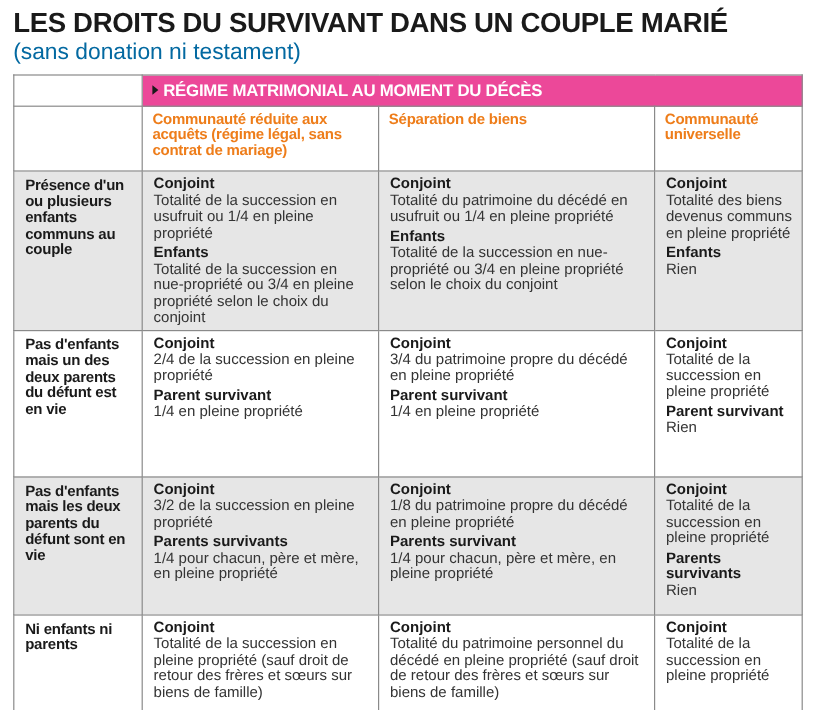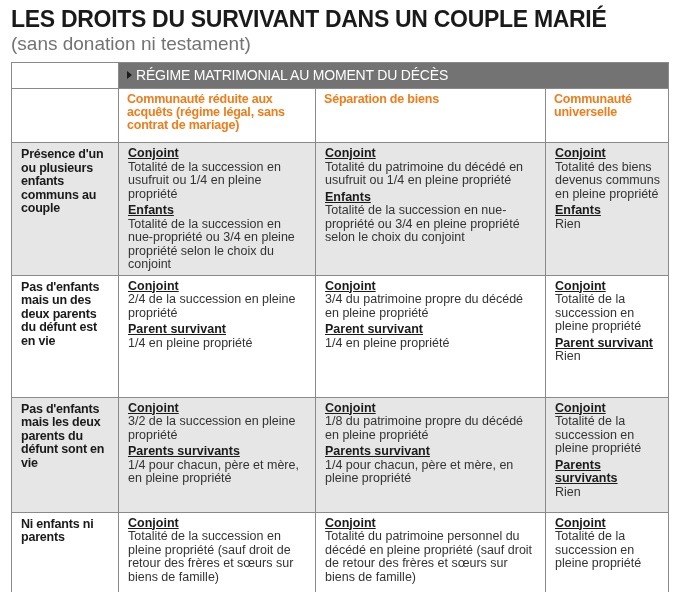--- a/index.html
+++ b/index.html
@@ -1,40 +1,40 @@
 <!DOCTYPE html>
 <html><head>
 <meta charset="utf-8">
 <style>
   html, body { margin: 0; padding: 0; background: #ffffff; }
   body { width: 680px; height: 592px; position: relative; overflow: hidden;
          font-family: "Liberation Sans", sans-serif; color: #1a1a1a; }
   .title { position: absolute; left: 11px; top: 6px; font-size: 23px; font-weight: bold;
            letter-spacing: -0.3px; color: #1a1a1a; white-space: nowrap; }
-  .subtitle { position: absolute; left: 11px; top: 33px; font-size: 19px; color: #737373;
+  .subtitle { position: absolute; left: 11px; top: 33px; font-size: 19px; color: #0369a1;
               white-space: nowrap; }
   table.grid { position: absolute; left: 11px; top: 62px; border-collapse: collapse;
                width: 657px; table-layout: fixed; }
   table.grid td { border: 1px solid #8a8a8a; vertical-align: top; padding: 0; }
   col.c1 { width: 107px; } col.c2 { width: 197px; } col.c3 { width: 230px; } col.c4 { width: 123px; }
-  .hdr-band { background: #737373; color: #ffffff; font-weight: normal; font-size: 14px;
+  .hdr-band { background: #ec4899; color: #ffffff; font-weight: bold; font-size: 14px;
               height: 25px; line-height: 25px; padding-left: 8px !important; white-space: nowrap;
               letter-spacing: -0.2px; }
   .hdr-band .arrow { display: inline-block; width: 0; height: 0; border-left: 5px solid #1a1a1a;
                      border-top: 4px solid transparent; border-bottom: 4px solid transparent;
                      margin-right: 4px; vertical-align: 1px; }
   .col-head { color: #ee7d1a; font-weight: bold; font-size: 12.5px; line-height: 13px;
               padding: 4px 7px 0 8px !important; height: 49px; letter-spacing: -0.2px; }
   tr.shaded td { background: #e6e6e6; }
   tr.plain td { background: #ffffff; }
   .rowlabel { font-weight: bold; font-size: 12.5px; line-height: 13.5px; padding: 5px 4px 0 9px !important;
               letter-spacing: -0.2px; }
   .cell { padding: 4px 6px 0 9px !important; font-size: 12.5px; line-height: 13.5px; }
   .entry { margin-bottom: 3px; }
-  .entry .who { font-weight: bold; display: block; text-decoration: underline; }
+  .entry .who { font-weight: bold; display: block; }
   .entry .what { display: block; color: #333333; }
 </style>
 </head>
 <body>
 
 <div class="title">LES DROITS DU SURVIVANT DANS UN COUPLE MARIÉ</div>
 <div class="subtitle">(sans donation ni testament)</div>
 
 <table class="grid">
   <colgroup>

